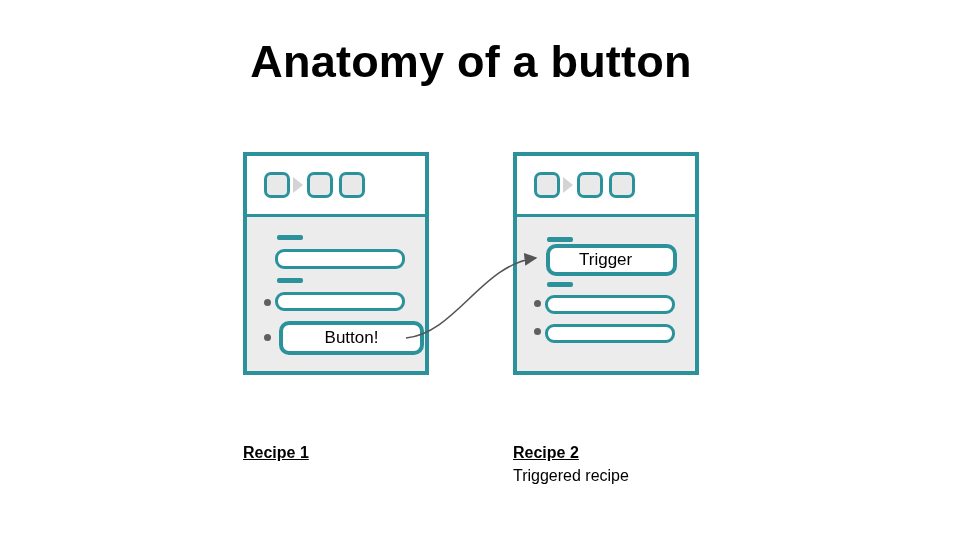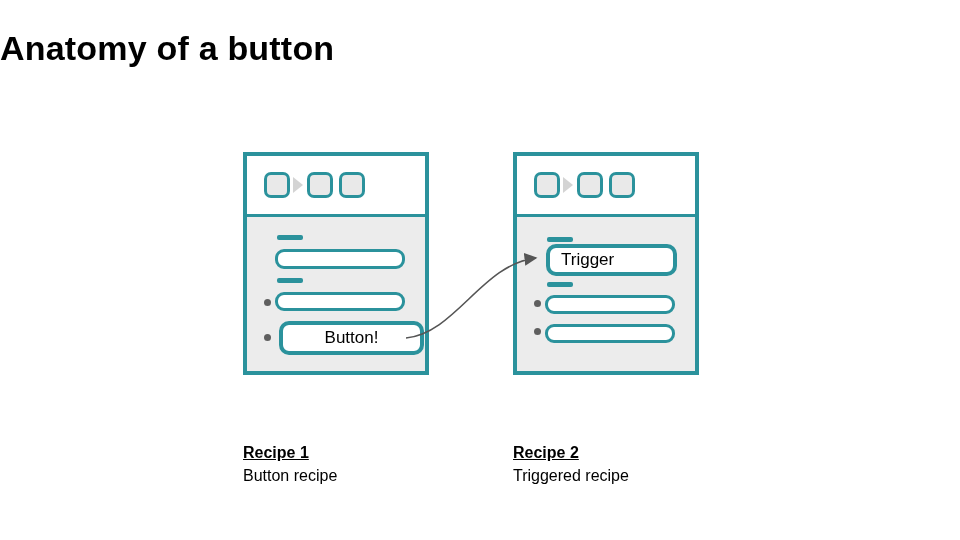--- a/index.html
+++ b/index.html
@@ -15,23 +15,23 @@
   html,body{width:960px;height:540px;}
   body{
     position:relative;
     background:#ffffff;
     font-family:"Liberation Sans", sans-serif;
     color:var(--ink);
     overflow:hidden;
   }
   .slide-title{
     position:absolute;
-    top:29px; left:0; width:942px;
-    text-align:left;
-    font-size:34px;
+    top:36px; left:0; width:942px;
+    text-align:center;
+    font-size:45px;
     font-weight:bold;
     letter-spacing:0.2px;
   }
   
   .card{
     position:absolute;
     top:152px;
     width:186px; height:223px;
     border:4px solid var(--accent);
     background:var(--panel);
@@ -95,21 +95,21 @@
   
   .l-dash1{left:30px; top:18px;}
   .l-pill1{left:28px; top:32px;}
   .l-dash2{left:30px; top:61px;}
   .l-bullet1{left:17px; top:82px;}
   .l-pill2{left:28px; top:75px; height:19px;}
   .l-bullet2{left:17px; top:117px;}
   .l-button{left:32px; top:104px; width:145px; height:34px; justify-content:center;}
   
   .r-dash1{left:30px; top:20px;}
-  .r-trigger{left:29px; top:27px; width:131px; height:32px; padding-left:11px; justify-content:flex-start;}
+  .r-trigger{left:29px; top:27px; width:131px; height:32px; padding-left:29px; justify-content:flex-start;}
   .r-dash2{left:30px; top:65px;}
   .r-bullet1{left:17px; top:83px;}
   .r-pill1{left:28px; top:78px; height:19px;}
   .r-bullet2{left:17px; top:111px;}
   .r-pill2{left:28px; top:107px; height:19px;}
   
   .connector{
     position:absolute;
     left:0; top:0;
     pointer-events:none;
@@ -173,18 +173,17 @@
   <defs>
     <marker id="arrowhead" viewBox="0 0 10 10" refX="8" refY="5" markerWidth="9" markerHeight="9" orient="auto-start-reverse">
       <path d="M0,0.5 L9,5 L0,9.5 Z" fill="currentColor"></path>
     </marker>
   </defs>
   <path d="M 406 338 C 456 333, 482 264, 536 258" fill="none" stroke="currentColor" stroke-width="1.6" marker-end="url(#arrowhead)"></path>
 </svg>
 
 <div class="caption caption-left">
   <div class="caption-title">Recipe 1</div>
-  <div class="caption-sub">Button recipe</div>
 </div>
 <div class="caption caption-right">
   <div class="caption-title">Recipe 2</div>
   <div class="caption-sub">Triggered recipe</div>
 </div>
 
 </body></html>

